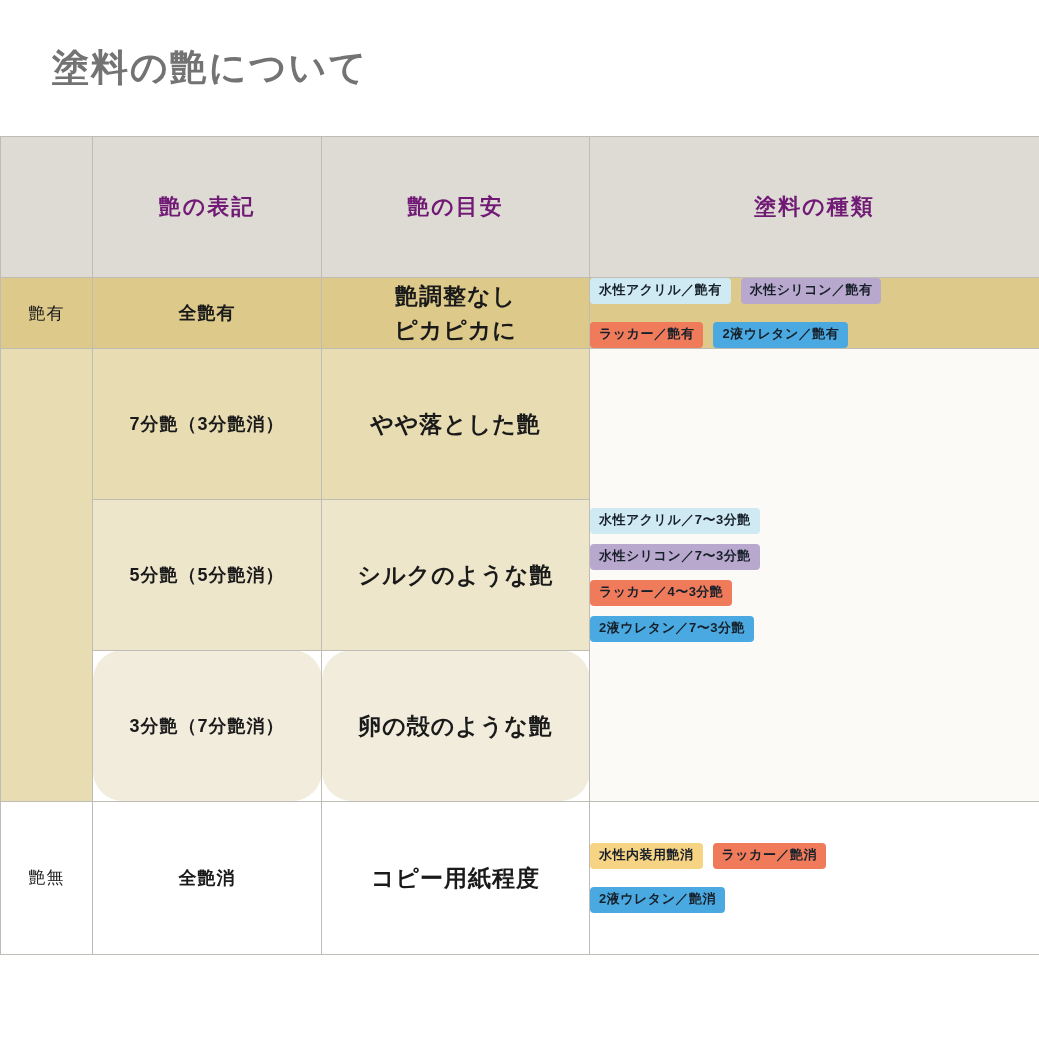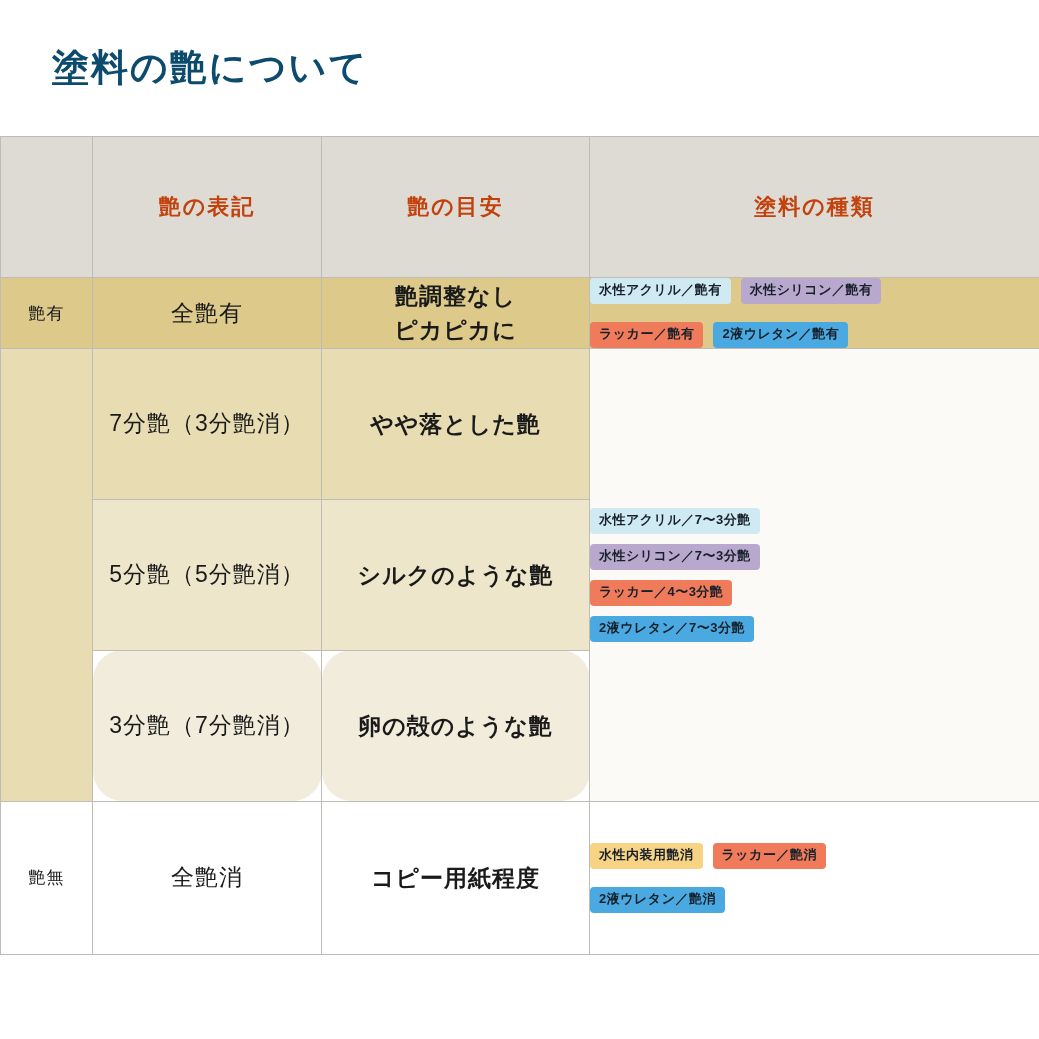--- a/index.html
+++ b/index.html
@@ -20,21 +20,21 @@
     height: 1039px;
     box-sizing: border-box;
   }
   .title {
     font-size: 37px;
     font-weight: bold;
     letter-spacing: 2px;
     padding: 44px 0 0 52px;
     margin: 0;
     line-height: 1.3;
-    color: #0c4a6e;
+    color: #737373;
   }
   table.gloss-table {
     border-collapse: collapse;
     width: 1039px;
     margin-top: 44px;
     table-layout: fixed;
   }
   table.gloss-table td, table.gloss-table th {
     border: 1px solid #bfbcb5;
     padding: 0;
@@ -46,32 +46,32 @@
   col.c-name  { width: 229px; }
   col.c-guide { width: 268px; }
   col.c-types { width: 450px; }
 
   thead td {
     background: #dedbd4;
     height: 140px;
     font-size: 22px;
     font-weight: bold;
     letter-spacing: 2px;
-    color: #c2410c;
+    color: #701a75;
   }
   .header-blank { background: #dedbd4; }
 
   td.group-cell {
     font-size: 17px;
     font-weight: normal;
     letter-spacing: 1px;
   }
   td.name-cell {
-    font-size: 23px;
-    font-weight: normal;
+    font-size: 18px;
+    font-weight: bold;
     letter-spacing: 1px;
     white-space: nowrap;
   }
   td.guide-cell {
     font-size: 23px;
     font-weight: bold;
     letter-spacing: 1px;
     line-height: 1.5;
   }
   td.types-cell {

